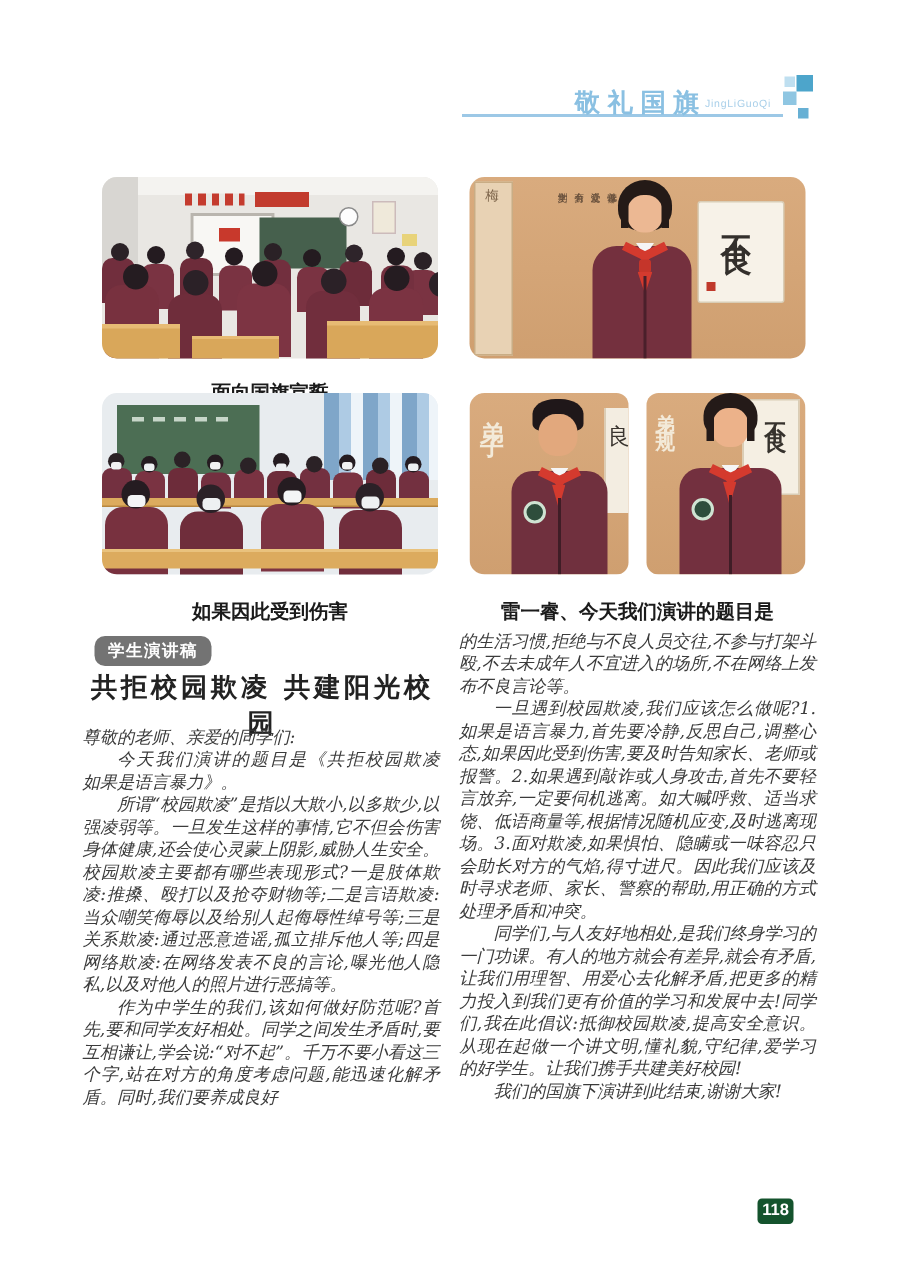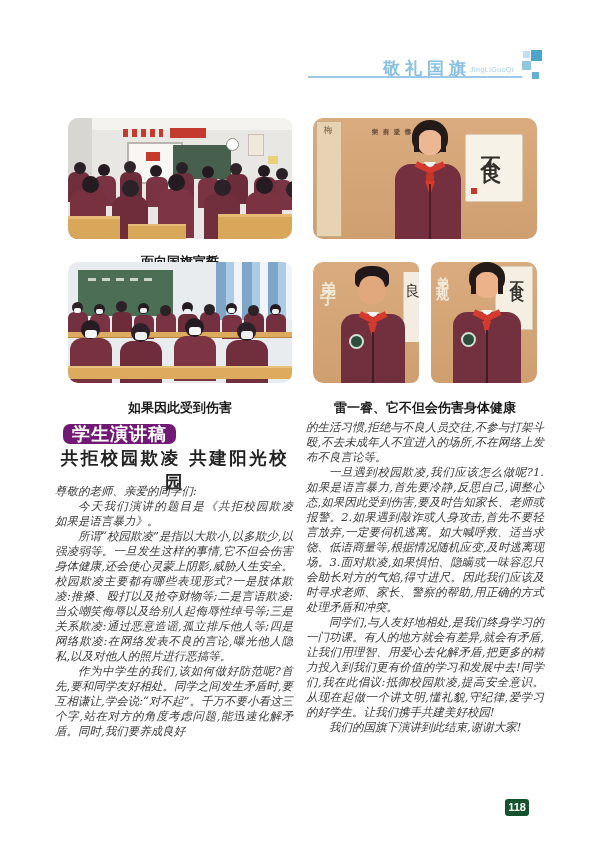--- a/index.html
+++ b/index.html
@@ -115,21 +115,21 @@
   .fig-torso{position:absolute;background:#70303e;border-radius:14px 14px 0 0;}
   .fig-hair{position:absolute;background:#1f1719;}
   .fig-face{position:absolute;border-radius:44%;}
   .fig-collar{position:absolute;background:#f5f5f5;clip-path:polygon(50% 100%,0 0,100% 0);}
   .fig-scarf{position:absolute;background:#d43a2e;}
   .fig-badge{position:absolute;width:11px;height:11px;border-radius:50%;background:#2e4d3c;border:2px solid #cfe3d2;}
   .fig-zip{position:absolute;width:2px;background:#3f1d26;}
 
   
   .badge{position:absolute;left:63px;top:424px;height:20px;line-height:20px;padding:0 9px;
-         background:#701a75;color:#ffffff;font-size:18px;font-weight:bold;border-radius:7px;
+         background:#737373;color:#ffffff;font-size:11px;font-weight:bold;border-radius:7px;
          letter-spacing:1px;}
   .art-title{position:absolute;left:55px;top:446px;width:240px;text-align:center;
          font-size:17.5px;font-weight:bold;letter-spacing:2.5px;color:#222;
          font-family:"DejaVu Serif",serif;}
   .col{position:absolute;width:238px;font-size:11.5px;line-height:15px;color:#3b3b3b;
        text-align:justify;font-family:"DejaVu Serif",serif;font-style:italic;}
   #col-left{left:55px;top:484px;}
   #col-right{left:306px;top:420px;}
   .par{margin:0;}
   .ind{text-indent:2em;}
@@ -237,21 +237,21 @@
       <div class="fig-hair" style="left:40px;top:12px;width:5px;height:20px;background:#241a18;"></div>
       <div class="fig-hair" style="left:67px;top:12px;width:5px;height:20px;background:#241a18;"></div>
       <div class="fig-collar" style="left:50px;top:48px;width:12px;height:8px;"></div>
       <div class="fig-scarf" style="left:42px;top:51px;width:18px;height:6px;transform:rotate(26deg);"></div>
       <div class="fig-scarf" style="left:52px;top:51px;width:18px;height:6px;transform:rotate(-26deg);"></div>
       <div class="fig-scarf" style="left:51px;top:59px;width:9px;height:16px;clip-path:polygon(0 0,100% 0,50% 100%);"></div>
       <div class="fig-badge" style="left:30px;top:70px;"></div>
       <div class="fig-zip" style="left:55px;top:68px;height:53px;"></div>
     </div>
   </div>
-  <div class="caption" style="left:313px;top:389px;">雷一睿、它不但会伤害身体健康</div>
+  <div class="caption" style="left:313px;top:389px;">雷一睿、今天我们演讲的题目是</div>
 
   <div class="badge">学生演讲稿</div>
   <div class="art-title">共拒校园欺凌 共建阳光校园</div>
 
   <div class="col" id="col-left">
     <p class="par">尊敬的老师、亲爱的同学们:</p>
     <p class="par ind">今天我们演讲的题目是《共拒校园欺凌　如果是语言暴力》。</p>
     <p class="par ind">所谓“校园欺凌”是指以大欺小,以多欺少,以强凌弱等。一旦发生这样的事情,它不但会伤害身体健康,还会使心灵蒙上阴影,威胁人生安全。校园欺凌主要都有哪些表现形式?一是肢体欺凌:推搡、殴打以及抢夺财物等;二是言语欺凌:当众嘲笑侮辱以及给别人起侮辱性绰号等;三是关系欺凌:通过恶意造谣,孤立排斥他人等;四是网络欺凌:在网络发表不良的言论,曝光他人隐私,以及对他人的照片进行恶搞等。</p>
     <p class="par ind">作为中学生的我们,该如何做好防范呢?首先,要和同学友好相处。同学之间发生矛盾时,要互相谦让,学会说:“对不起”。千万不要小看这三个字,站在对方的角度考虑问题,能迅速化解矛盾。同时,我们要养成良好</p>
   </div>

